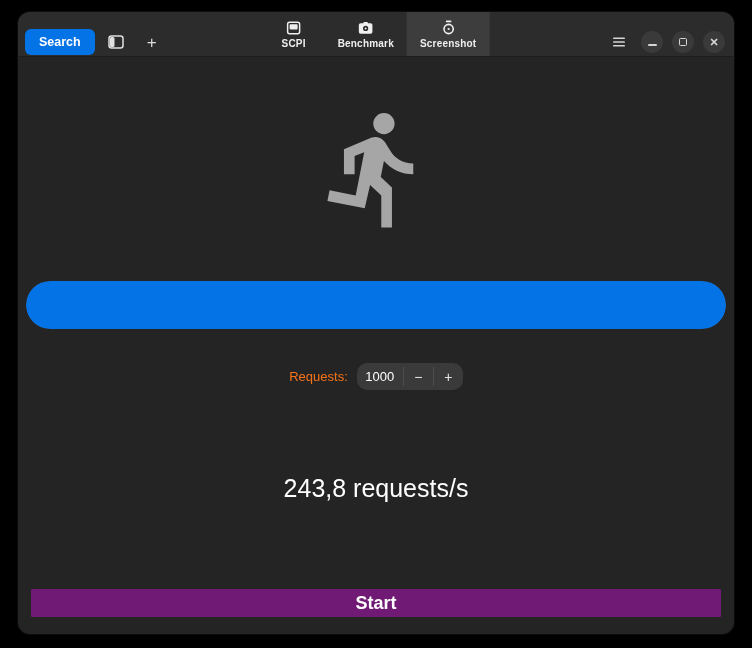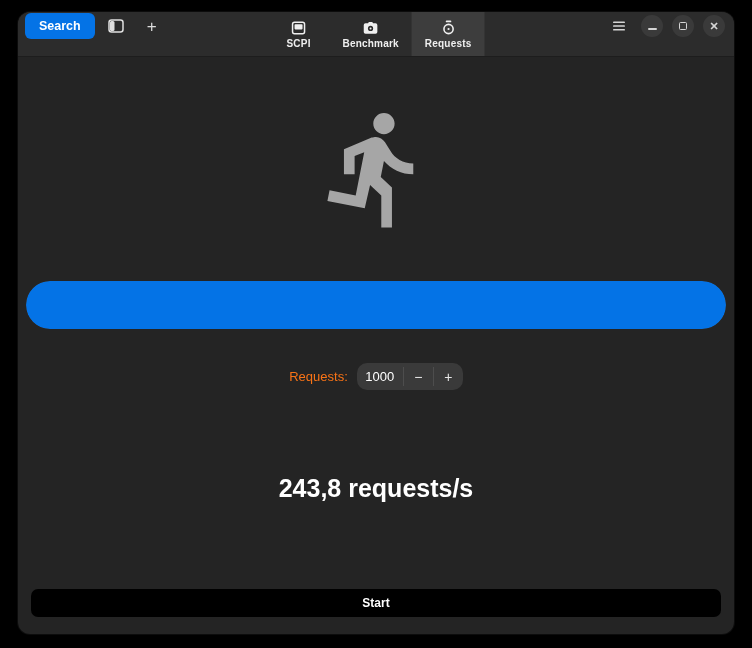--- a/index.html
+++ b/index.html
@@ -10,21 +10,21 @@
     position: absolute; left: 18px; top: 12px; width: 716px; height: 622px;
     background: #242424; border-radius: 12px; overflow: hidden;
     box-shadow: 0 0 0 1px #0c0c0c, 0 6px 24px rgba(0,0,0,0.65);
     display: flex; flex-direction: column;
   }
 
   
   .headerbar {
     position: relative; height: 45px; flex: 0 0 45px;
     background: #2c2c2c; border-bottom: 1px solid #1d1d1d;
-    display: flex; align-items: flex-start;
+    display: flex; align-items: flex-end;
   }
   .hb-left { display: flex; align-items: center; gap: 6px; padding-left: 7px; z-index: 2; }
   .search-btn {
     background: #0473e6; color: #fff; font-weight: 700; font-size: 12.5px;
     border: none; border-radius: 6px; height: 26px; padding: 0 14px;
     font-family: "Liberation Sans", sans-serif; cursor: pointer;
   }
   .icon-btn {
     width: 30px; height: 28px; border: none; background: transparent; border-radius: 6px;
     display: flex; align-items: center; justify-content: center; color: #e0e0e0; cursor: pointer;
@@ -72,26 +72,26 @@
     width: 46px; background: transparent; border: none; color: #fff; font-size: 13px;
     text-align: center; font-family: "Liberation Sans", sans-serif; outline: none;
   }
   .spin-sep { width: 1px; background: #4d4d4d; margin: 4px 0; }
   .spin-btn {
     width: 29px; background: transparent; border: none; color: #e6e6e6; font-size: 14px;
     display: flex; align-items: center; justify-content: center; cursor: pointer;
     font-family: "Liberation Sans", sans-serif;
   }
 
-  .result { margin-top: 84px; color: #fff; font-size: 25px; font-weight: 700; }
+  .result { margin-top: 84px; color: #fff; font-size: 25px; font-weight: 400; }
 
   .start-btn {
     margin-top: auto; margin-bottom: 17px; width: calc(100% - 26px); height: 28px;
-    background: #000000; color: #fff; font-size: 12px; font-weight: 700;
-    border: none; border-radius: 7px; cursor: pointer;
+    background: #701a75; color: #fff; font-size: 18px; font-weight: 700;
+    border: none; border-radius: 1px; cursor: pointer;
     font-family: "Liberation Sans", sans-serif;
   }
 </style>
 </head>
 <body>
 
 <div class="window">
 
   <div class="headerbar">
     <div class="hb-left">
@@ -130,21 +130,21 @@
         <span class="tab-label">Benchmark</span>
       </div>
       <div class="tab active">
         <span class="tab-icon">
           <svg width="16" height="15" viewBox="0 0 16 15">
             <rect x="5.2" y="0.6" width="5.6" height="1.7" rx="0.85" fill="#efefef"></rect>
             <circle cx="8" cy="9" r="4.6" fill="none" stroke="#efefef" stroke-width="1.6"></circle>
             <circle cx="8" cy="9" r="1.1" fill="#efefef"></circle>
           </svg>
         </span>
-        <span class="tab-label">Requests</span>
+        <span class="tab-label">Screenshot</span>
       </div>
     </div>
 
     <div class="hb-right">
       <button class="icon-btn" style="width:26px">
         <span style="display:flex">
           <svg width="14" height="12" viewBox="0 0 14 12">
             <rect x="1" y="1.4" width="12" height="1.7" rx="0.85" fill="#d5d5d5"></rect>
             <rect x="1" y="5.15" width="12" height="1.7" rx="0.85" fill="#d5d5d5"></rect>
             <rect x="1" y="8.9" width="12" height="1.7" rx="0.85" fill="#d5d5d5"></rect>

